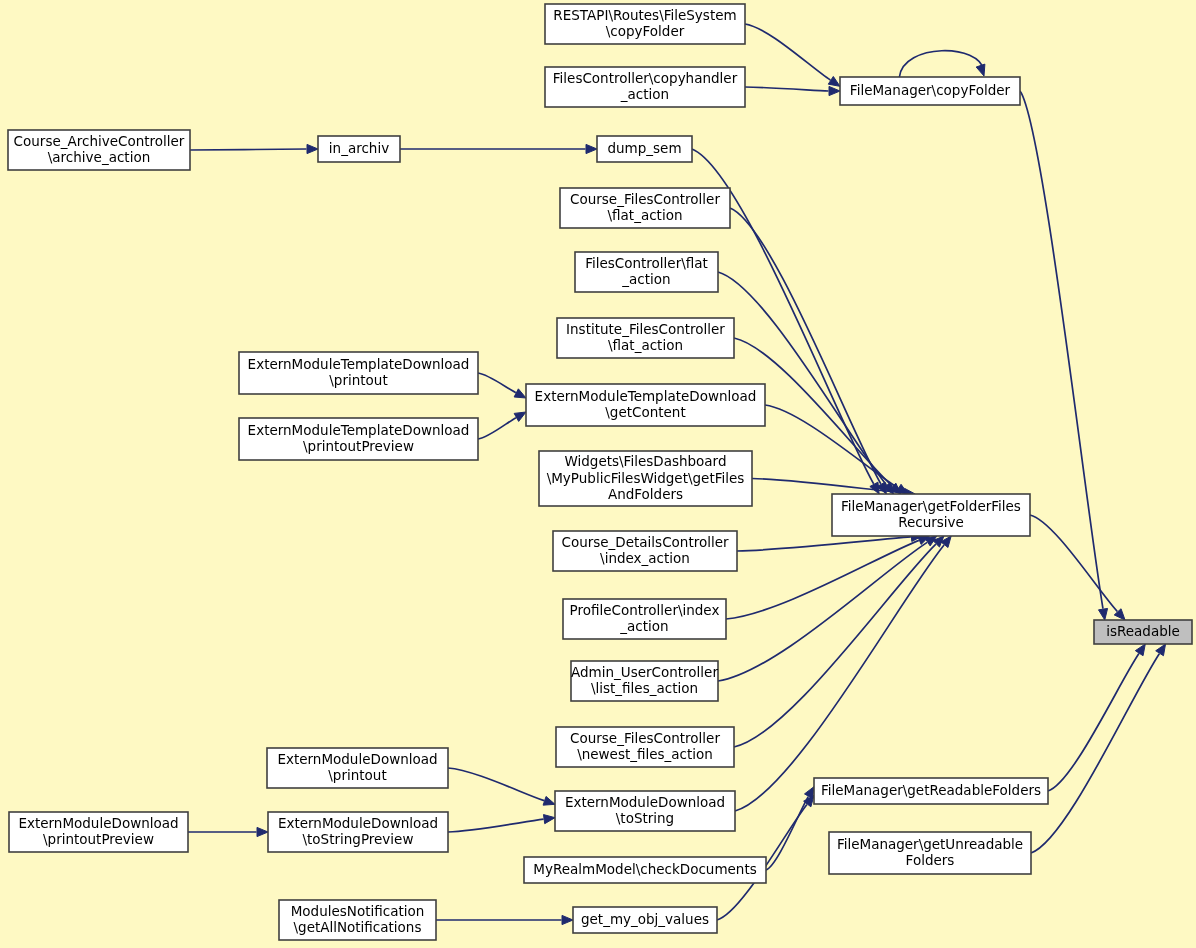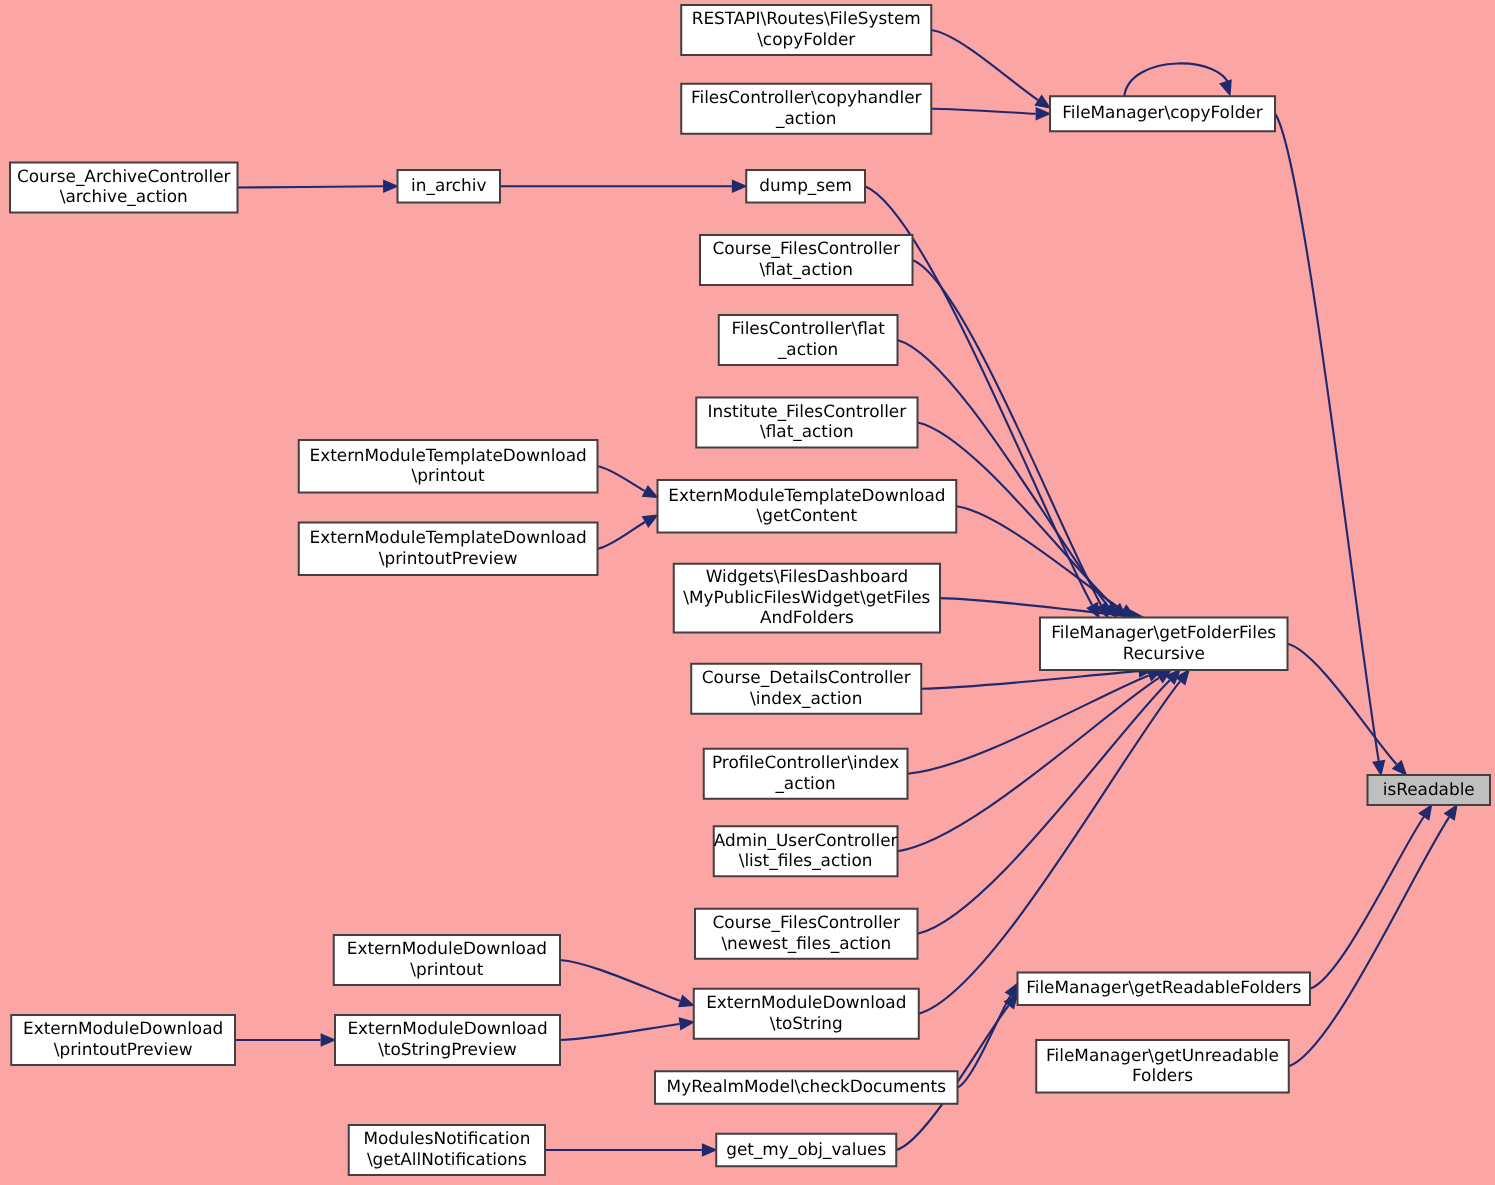--- a/index.html
+++ b/index.html
@@ -4,21 +4,21 @@
 <style>
   html, body {
     margin: 0;
     padding: 0;
     background: #ffffff;
   }
   #canvas {
     position: relative;
     width: 1196px;
     height: 948px;
-    background: #fca5a5;
+    background: #fef9c3;
     font-family: "DejaVu Sans", "Liberation Sans", sans-serif;
     overflow: hidden;
   }
   svg.graph {
     position: absolute;
     top: 0;
     left: 0;
     width: 1196px;
     height: 948px;
   }

